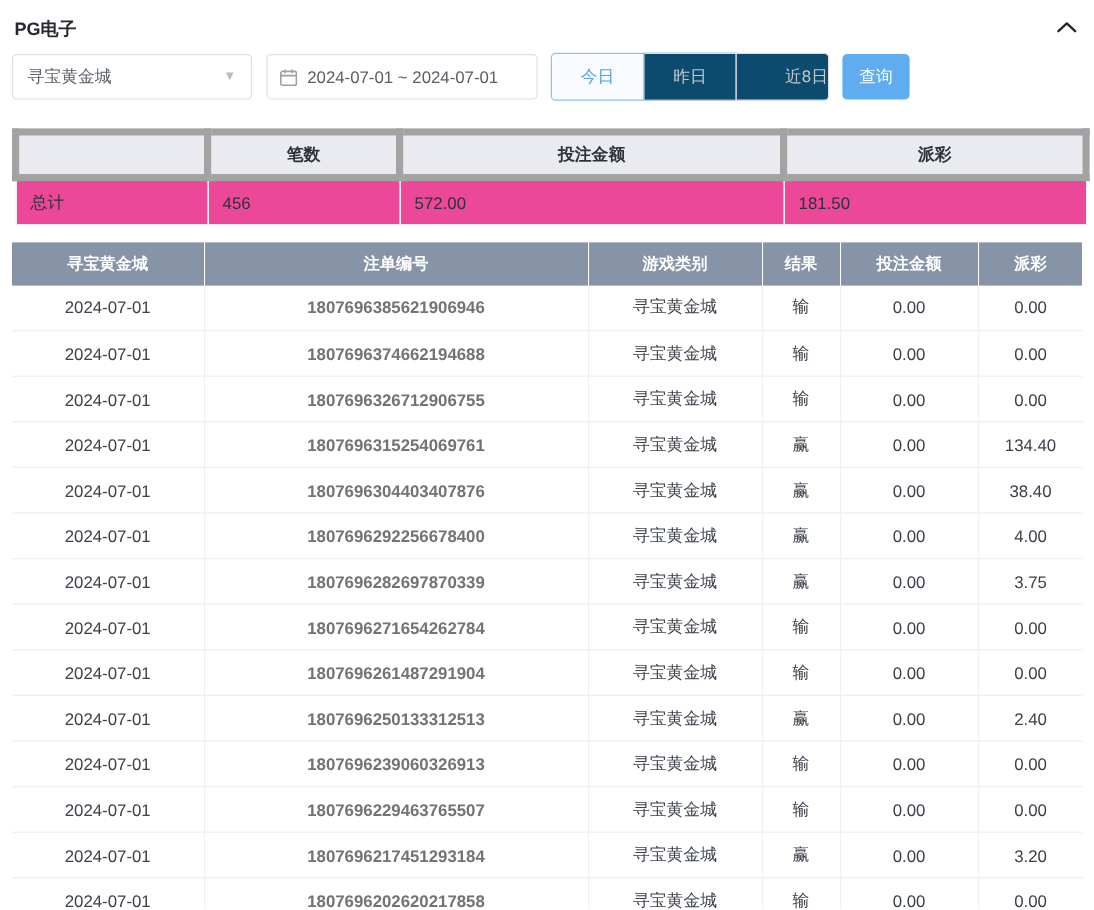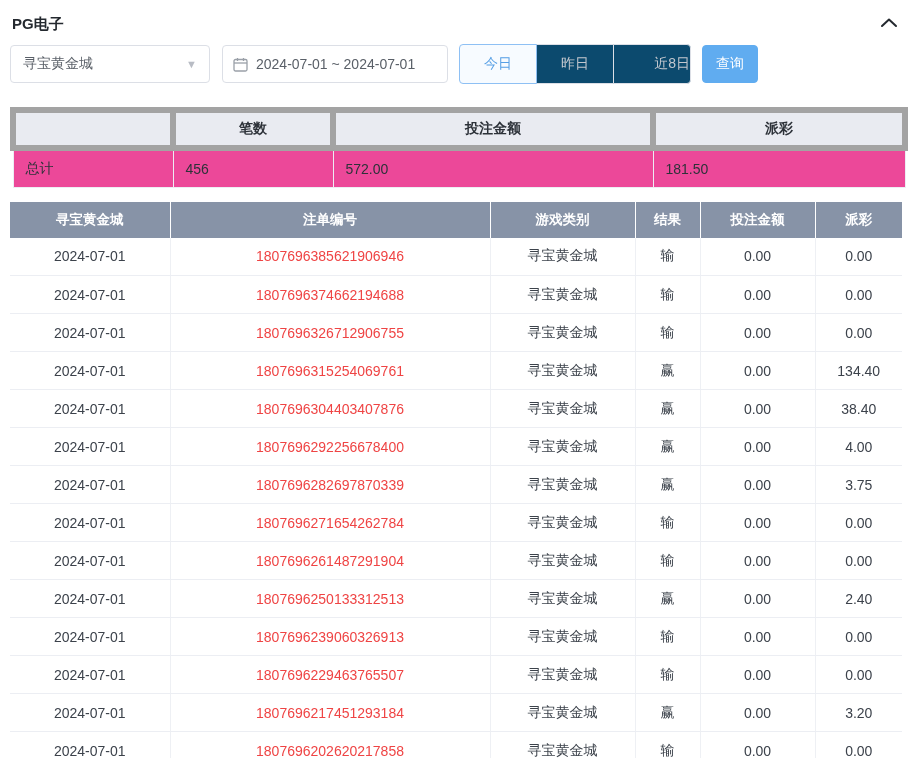--- a/index.html
+++ b/index.html
@@ -70,21 +70,21 @@
     background: #8793a7; color: #ffffff; height: 36px; font-weight: bold;
     font-size: 13.5px; text-align: center; border-right: 1px solid rgba(255,255,255,0.28);
   }
   .bet-table thead th:last-child { border-right: none; }
   .bet-table tbody td {
     height: 38px; text-align: center; background: #fff;
     border-bottom: 1px solid #ecEEf3; border-right: 1px solid #eef0f4;
     color: #3c424b;
   }
   .bet-table tbody td:last-child { border-right: none; }
-  .bet-table tbody td.col-betid { color: #ef4444; }
+  .bet-table tbody td.col-betid { color: #737373; font-weight: bold; }
 </style>
 </head>
 <body>
 
 <div class="page">
 
   <div class="panel-header">
     <span class="panel-title">PG电子</span>
     <span class="collapse-btn">
       <span>

